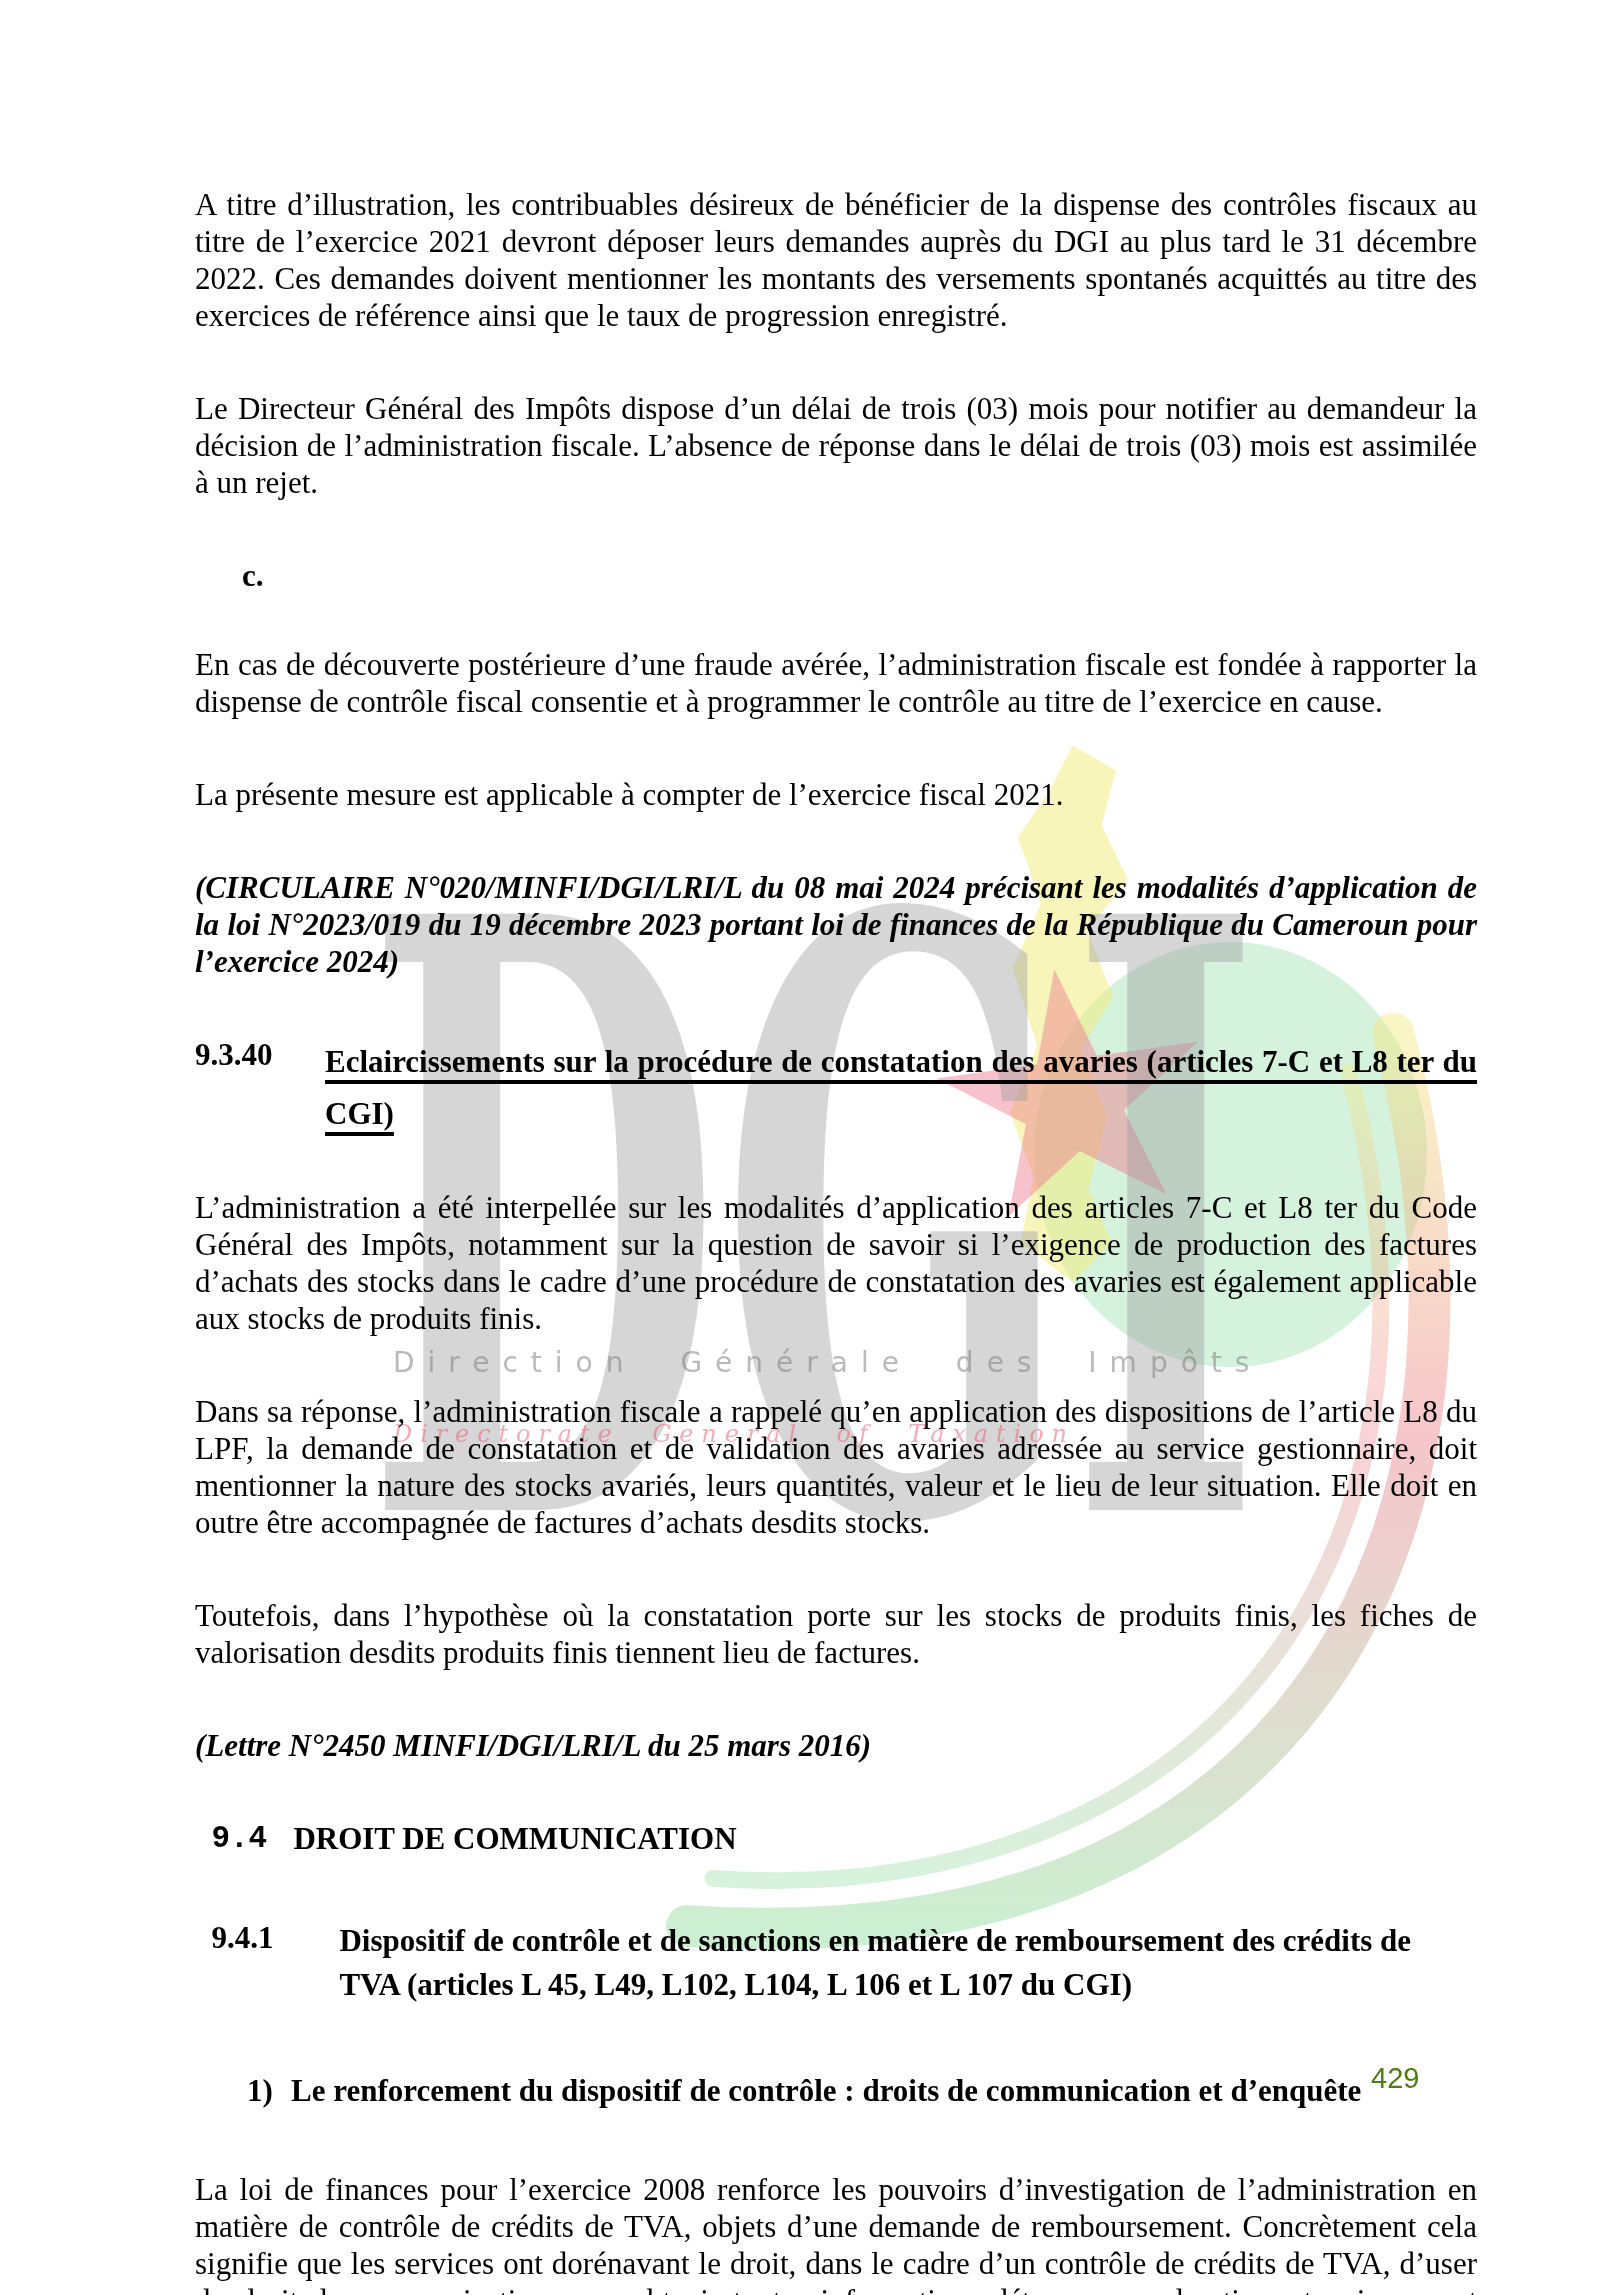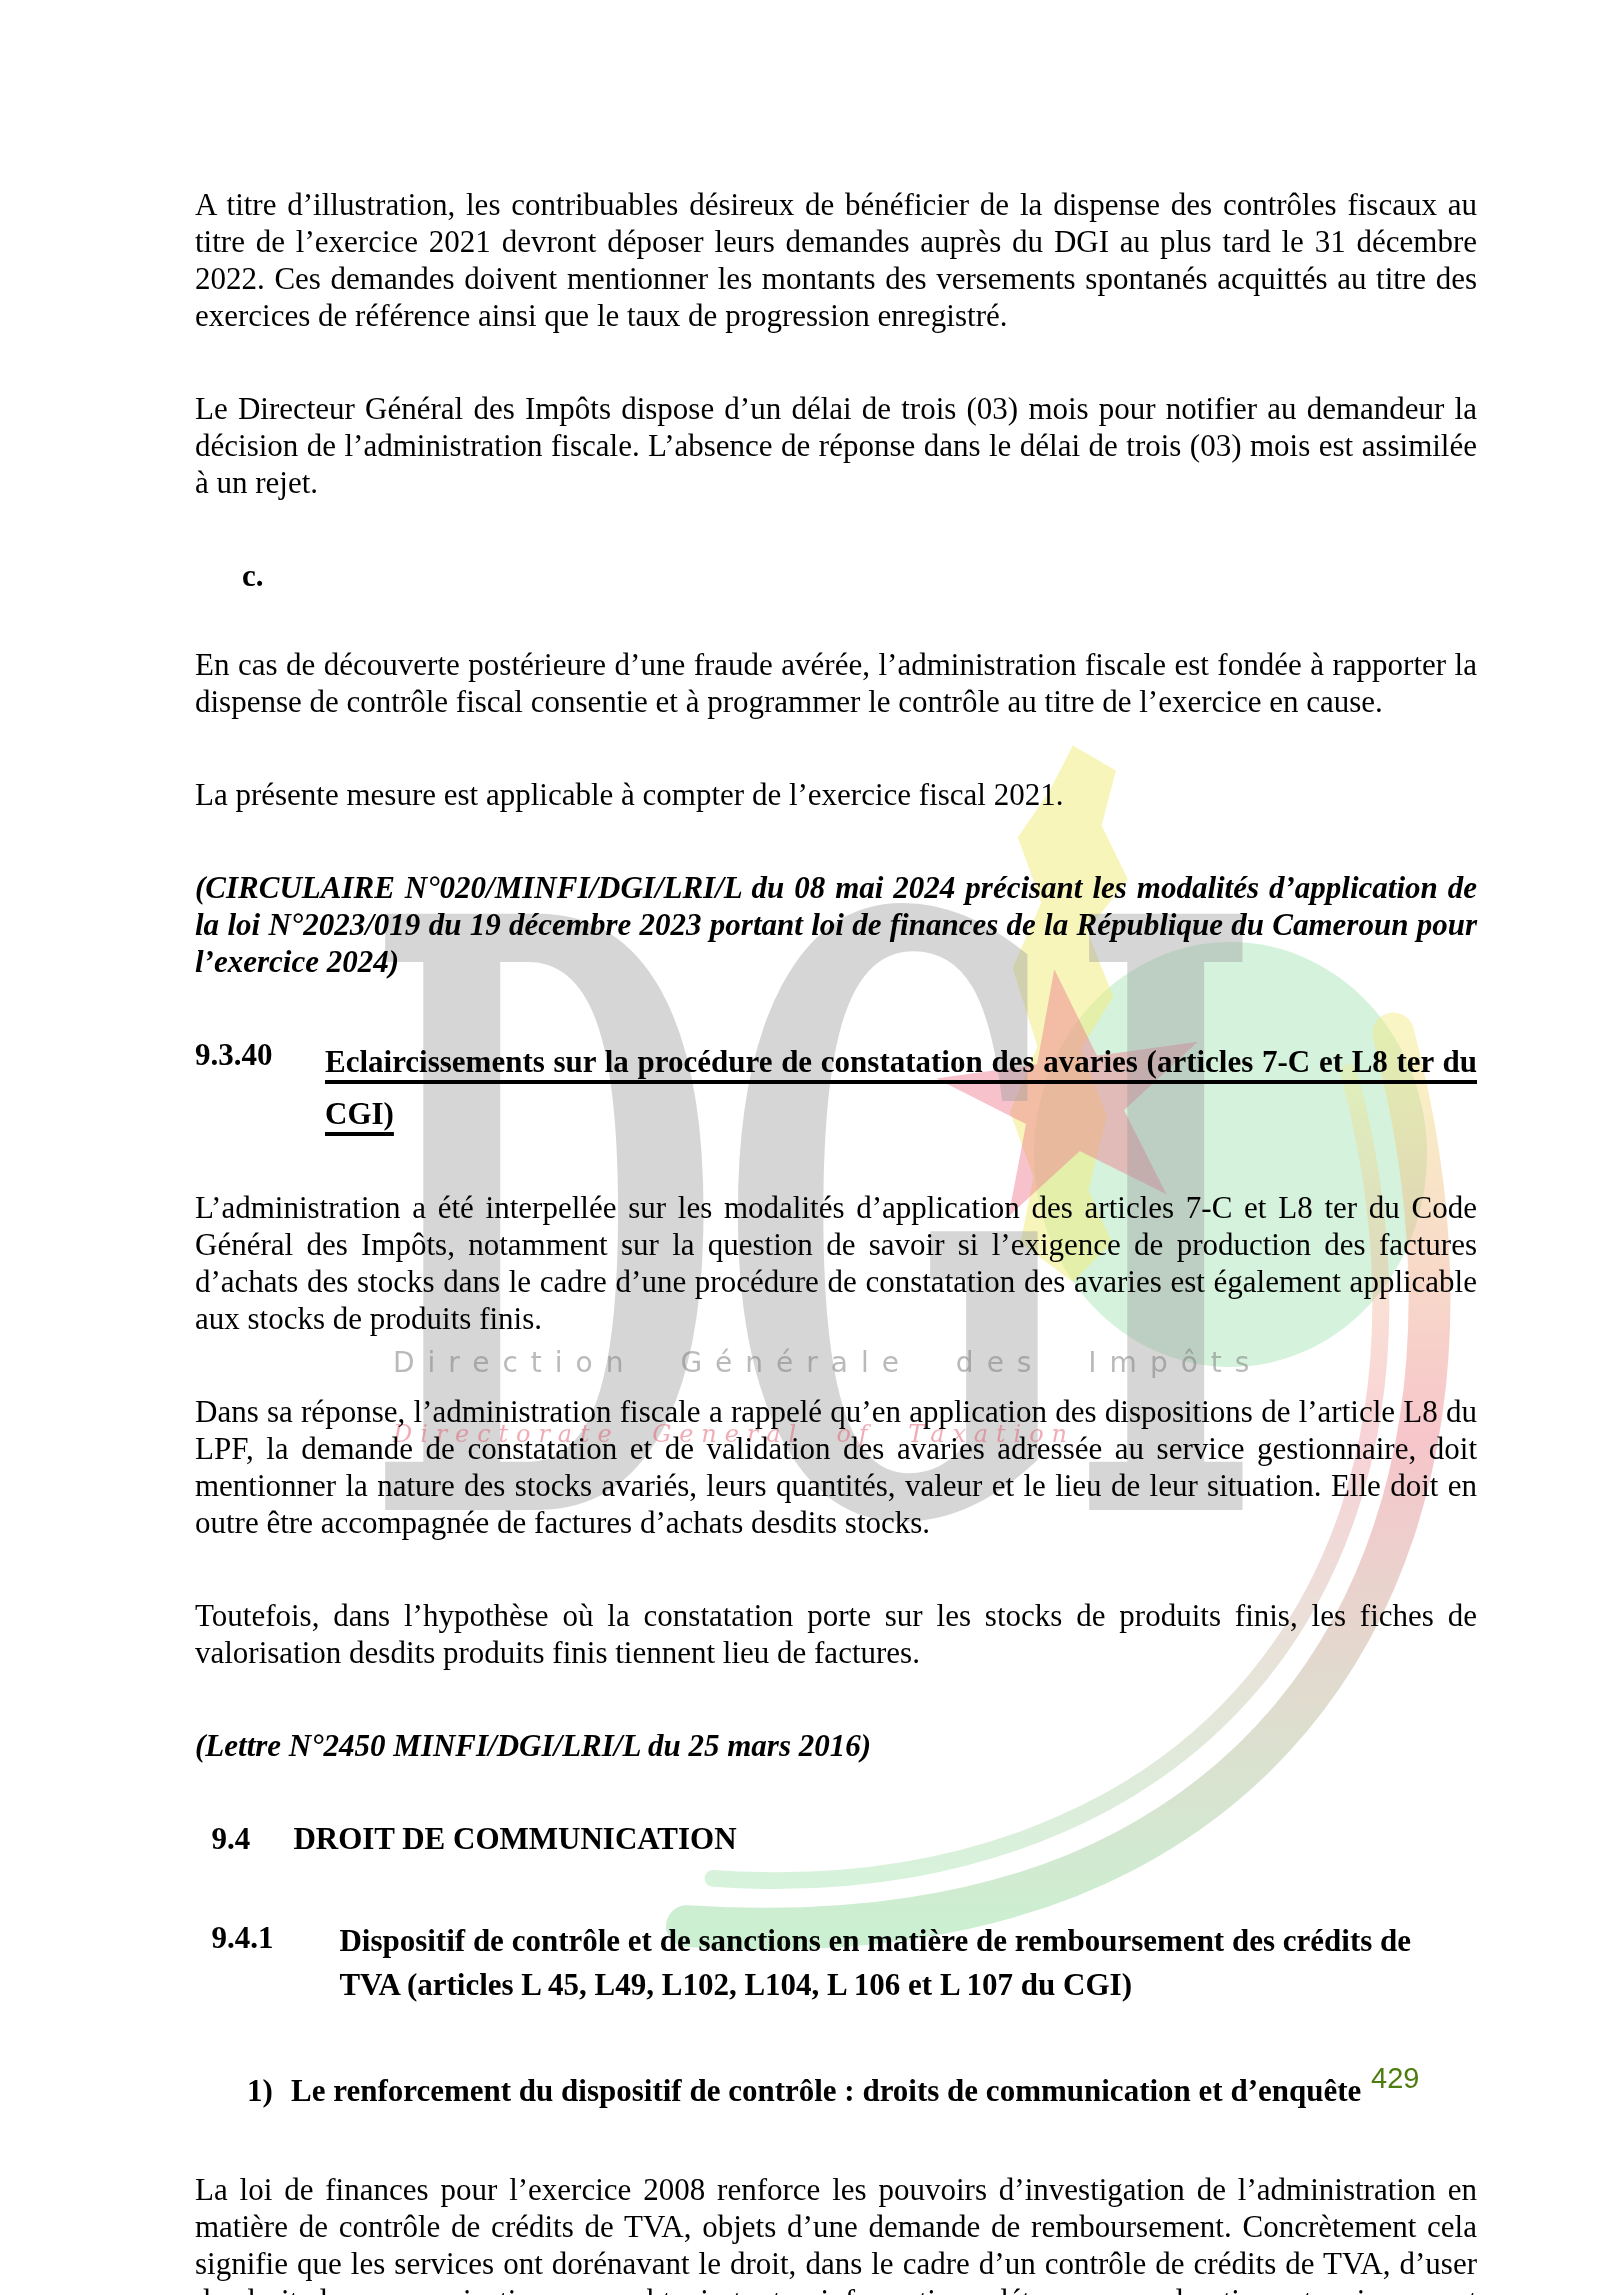--- a/index.html
+++ b/index.html
@@ -65,21 +65,21 @@
 
   .heading-c { margin-left:47px; margin-bottom:52px; }
   .heading-c .hnum { width:52px; }
   .heading-c .hlabel { flex:0 0 auto; text-decoration:underline; text-decoration-thickness:3.9px; text-underline-offset:7.9px; }
 
   .heading-9340 { margin-bottom:49px; }
   .heading-9340 .hnum { width:96px; }
   .heading-9340 .hlabel { line-height:52px; text-decoration:underline; text-decoration-thickness:3.9px; text-underline-offset:7.9px;margin-left:34px; }
 
   .heading-94 { margin-left:16.4px; margin-bottom:62px; }
-  .heading-94 .hnum { width:82px; }
+  .heading-94 .hnum { width:82px;font-family:Liberation Mono, monospace; }
   .heading-94 .hlabel { flex:0 0 auto; }
 
   .heading-941 { margin-left:16.4px; margin-bottom:65px;gap:46px; }
   .heading-941 .hnum { width:82px; }
   .heading-941 .hlabel { line-height:44px; text-align:left; }
 
   .heading-1 { margin-left:52px; margin-bottom:62px; }
   .heading-1 .hnum { width:44px; }
   .heading-1 .hlabel { flex:0 0 auto; }
 

